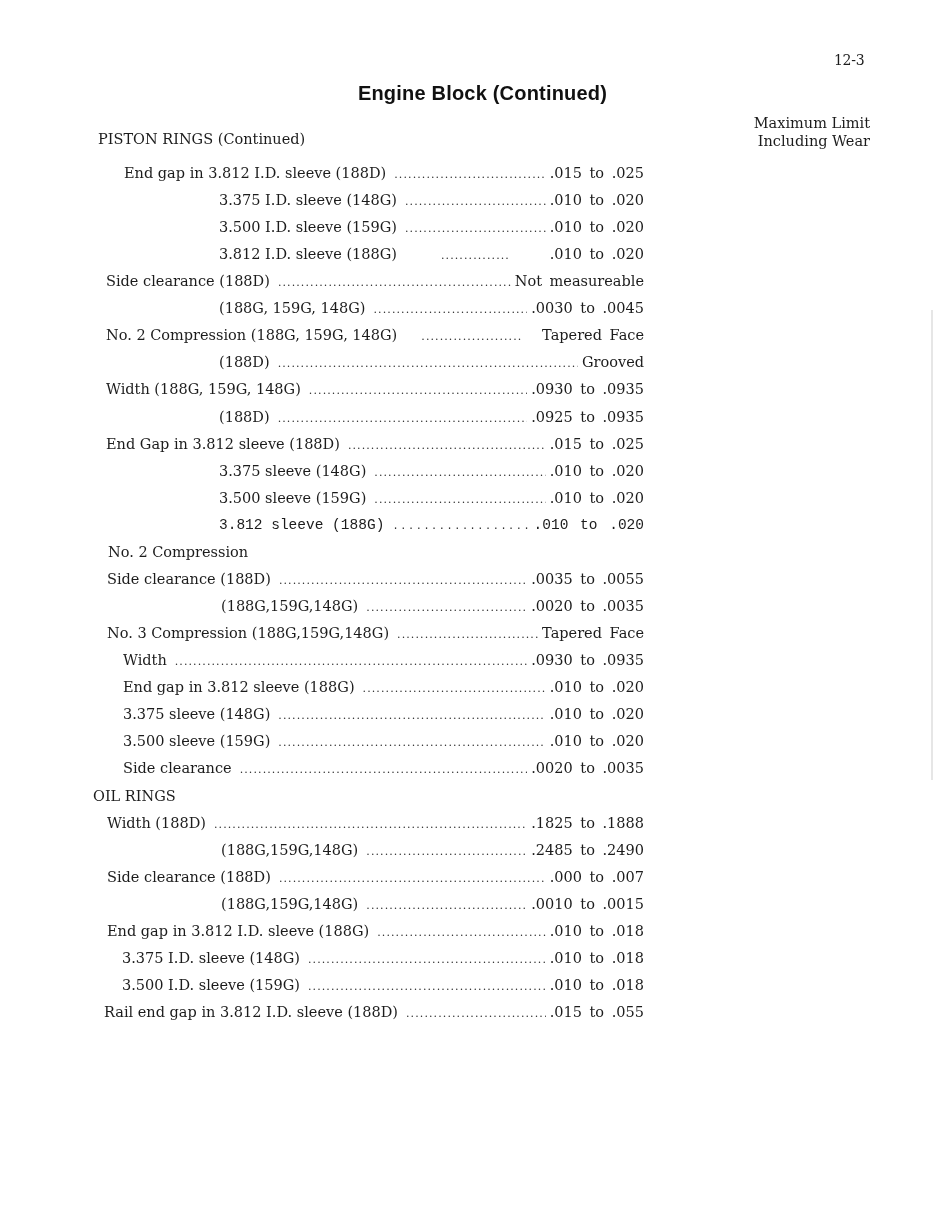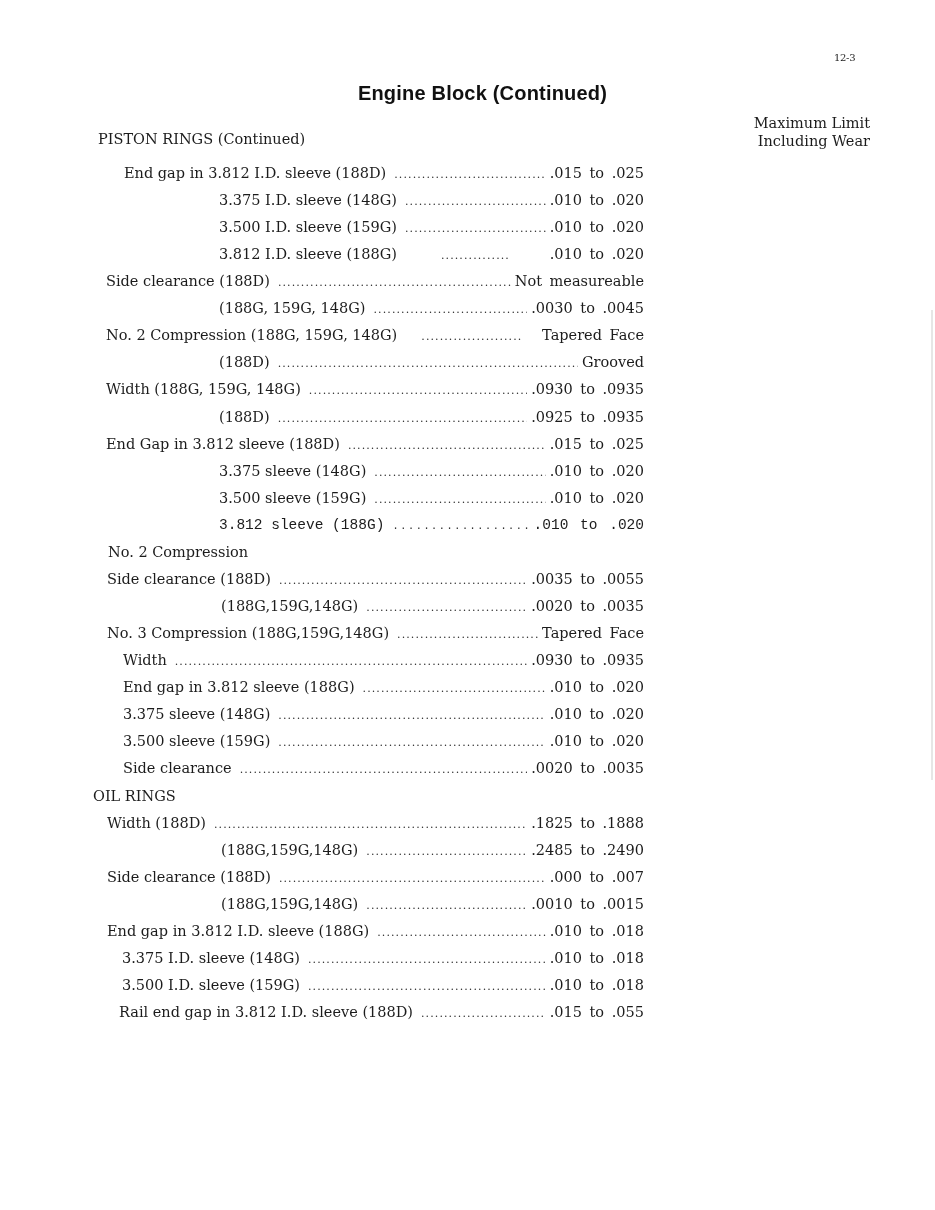--- a/index.html
+++ b/index.html
@@ -1,18 +1,18 @@
 <!DOCTYPE html>
 <html><head>
 <meta charset="utf-8">
 <style>
   html, body { margin: 0; padding: 0; background: #ffffff; }
   body { width: 935px; height: 1210px; position: relative; overflow: hidden;
          font-family: "DejaVu Serif", "Liberation Serif", serif; color: #1c1c1c; }
-  .page-number { position: absolute; top: 52px; left: 834px; font-size: 10px; letter-spacing: -0.3px; }
+  .page-number { position: absolute; top: 52px; left: 834px; font-size: 14px; letter-spacing: -0.3px; }
   .title { position: absolute; top: 82px; left: 0; width: 965px; text-align: center;
            font-family: "Liberation Sans", "DejaVu Sans", sans-serif; font-weight: bold;
            font-size: 20px; letter-spacing: 0.2px; color: #111; }
   .col-header { position: absolute; top: 114px; left: 700px; width: 170px; text-align: right;
                 font-size: 14.5px; line-height: 18px; }
   .section-label { position: absolute; font-size: 14.5px; white-space: nowrap; }
   .row { position: absolute; height: 20px; display: flex; align-items: baseline;
          font-size: 14.5px; white-space: nowrap; right: 291px; }
   .row .lbl { flex: 0 0 auto; padding-right: 8px; }
   .row .dots { flex: 1 1 auto; overflow: hidden; letter-spacing: 1.1px; font-size: 11px; color: #333; }
@@ -174,19 +174,19 @@
 <div class="row" style="top:950px;left:122px;">
     <span class="lbl">3.375 I.D. sleeve (148G)</span>
     <span class="dots"></span>
     <span class="val">.010 to .018</span>
   </div>
 <div class="row" style="top:977px;left:122px;">
     <span class="lbl">3.500 I.D. sleeve (159G)</span>
     <span class="dots"></span>
     <span class="val">.010 to .018</span>
   </div>
-<div class="row" style="top:1004px;left:119px;">
+<div class="row" style="top:1004px;left:104px;">
     <span class="lbl">Rail end gap in 3.812 I.D. sleeve (188D)</span>
     <span class="dots"></span>
     <span class="val">.015 to .055</span>
   </div>
 
 <div class="edge-line"></div>
 
 </body></html>

